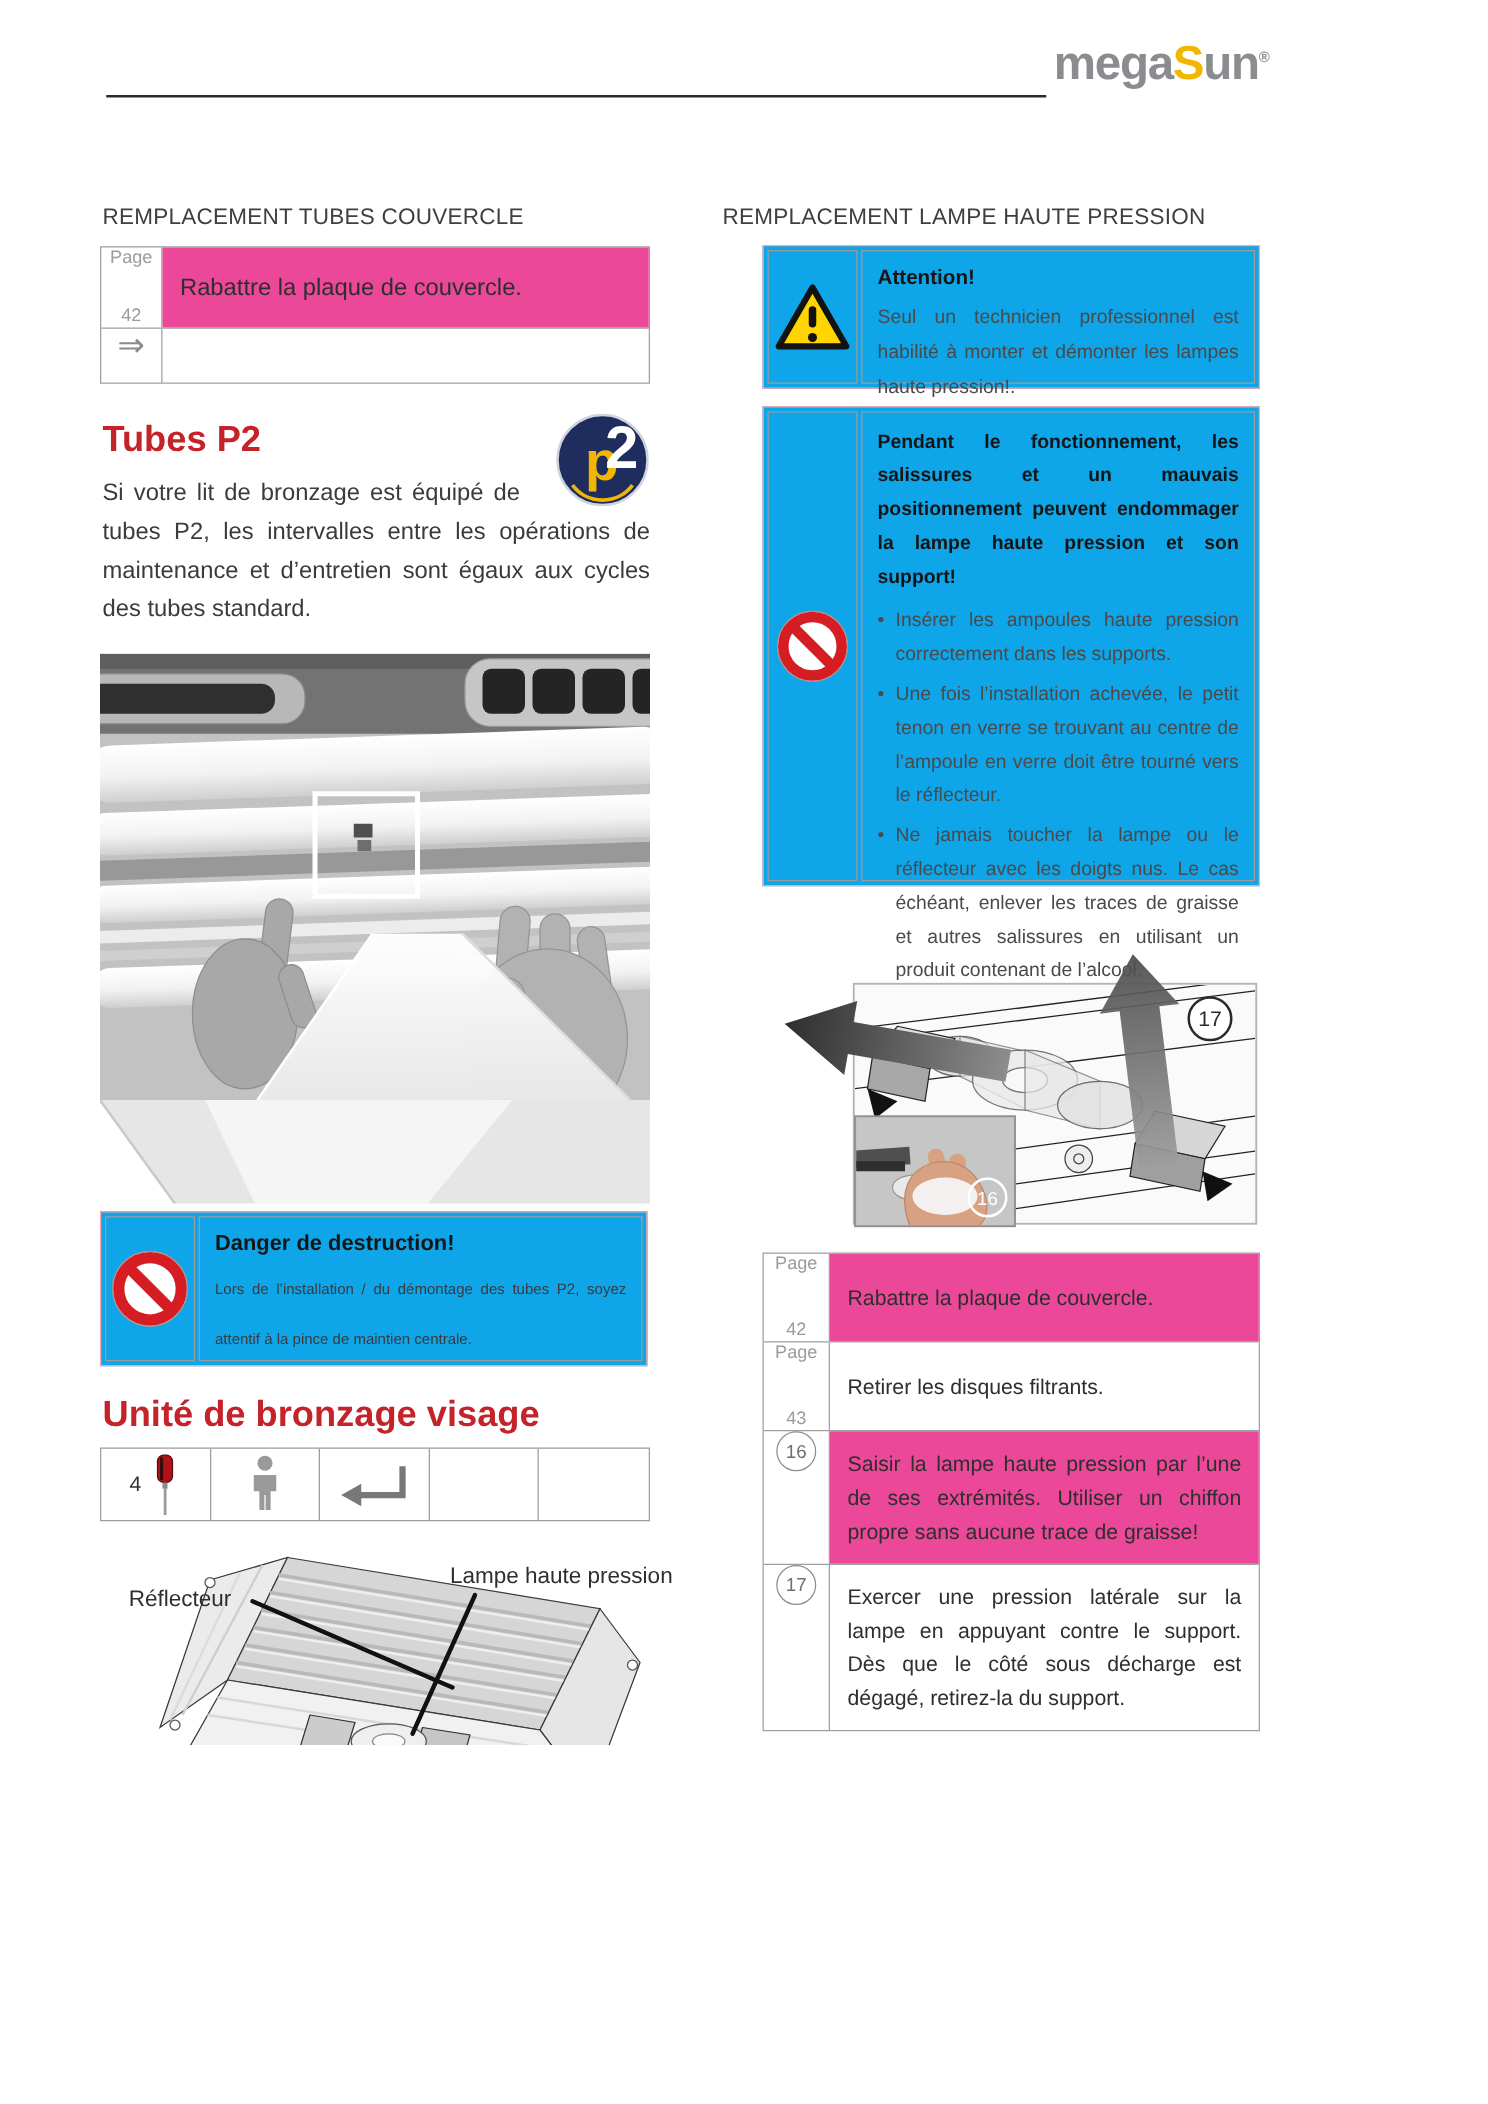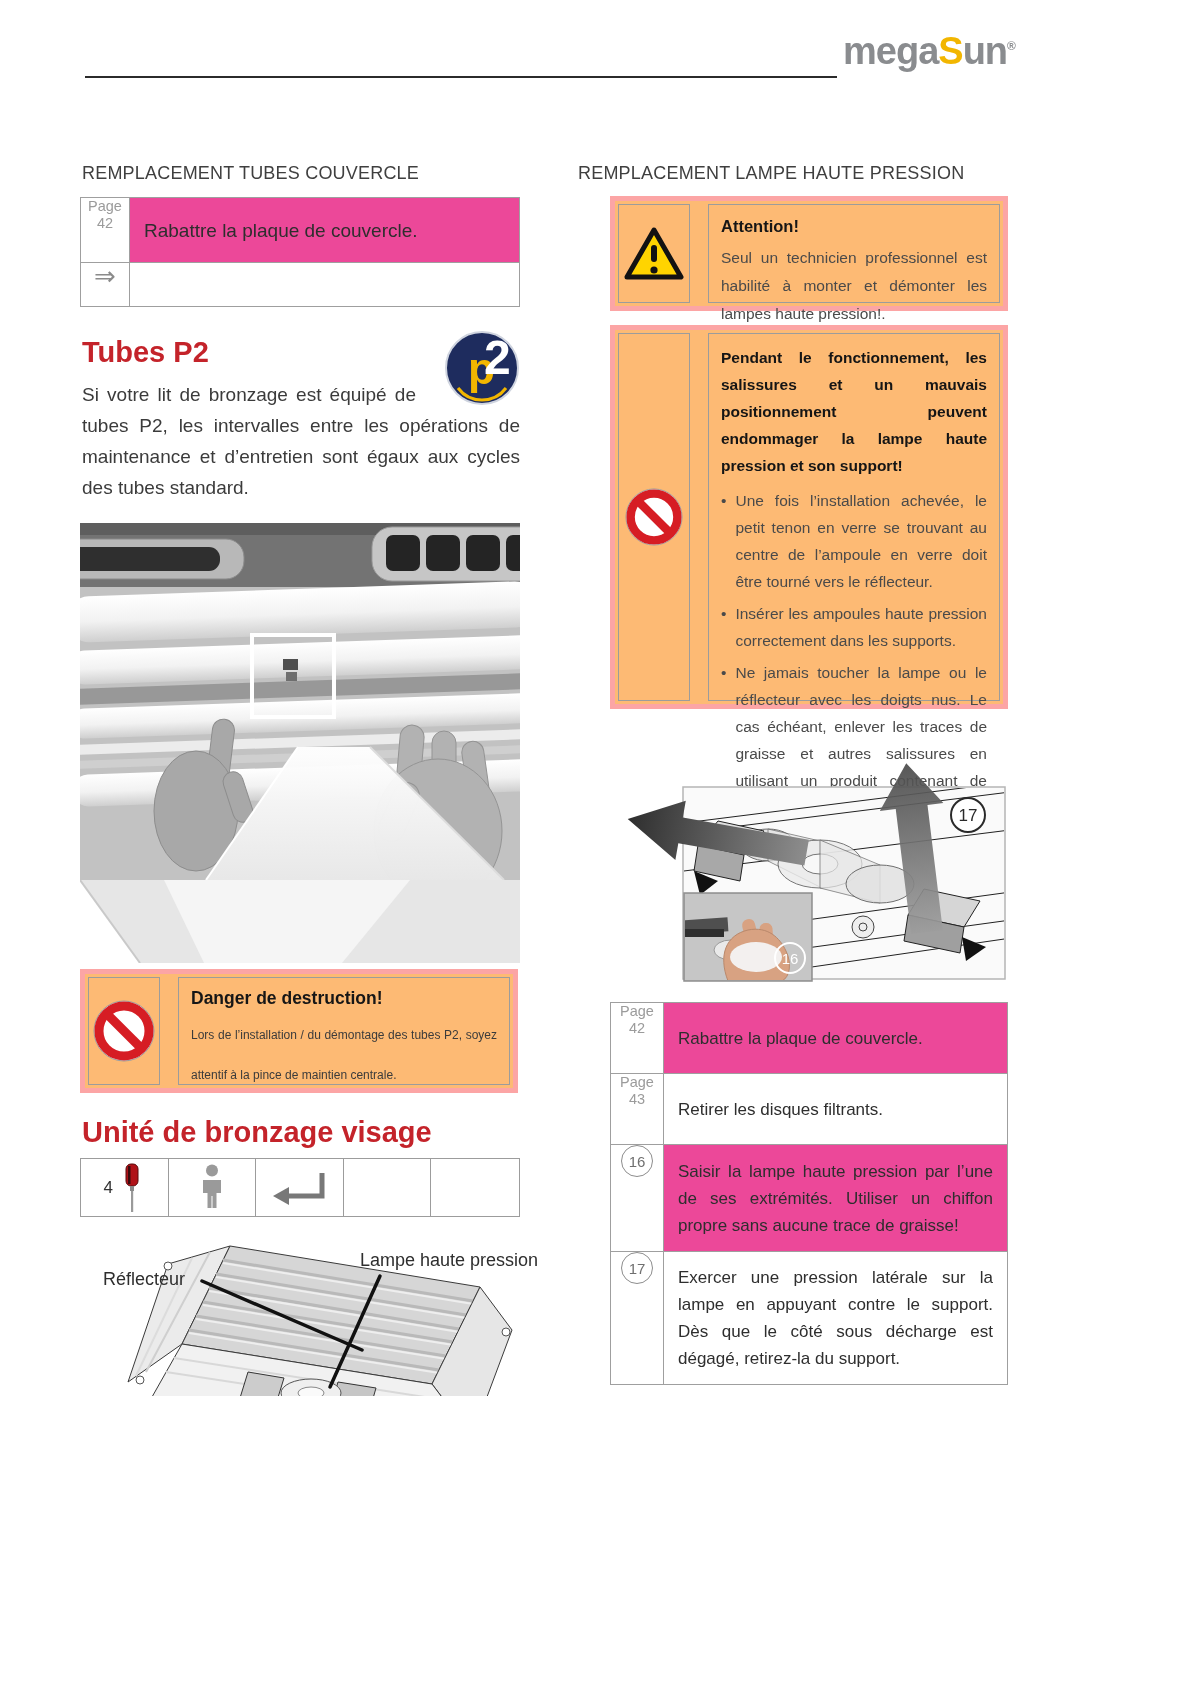--- a/index.html
+++ b/index.html
@@ -15,31 +15,31 @@
 
   
   .sec-heading{font-size:18px;color:#3f3f3f;letter-spacing:0.2px;white-space:nowrap;}
   .red-heading{font-size:29px;font-weight:bold;color:#c4232a;white-space:nowrap;}
 
   
   .steps{border:1px solid #9f9f9f;background:#fff;}
   .srow{display:flex;border-top:1px solid #9f9f9f;align-items:stretch;}
   .srow:first-child{border-top:none;}
   .sref{flex:0 0 48px;border-right:1px solid #9f9f9f;display:flex;flex-direction:column;
-        align-items:center;justify-content:flex-start;color:#9b9b9b;font-size:14.5px;line-height:17px;}
+        align-items:center;justify-content:space-between;color:#9b9b9b;font-size:14.5px;line-height:17px;}
   .scell{flex:1;display:flex;align-items:center;padding:6px 14px;font-size:19px;color:#2e2e2e;line-height:27px;}
   .hl{background:#ec4899;}
   .arrow-glyph{font-size:26px;color:#8b8b8b;line-height:26px;}
   .steps.small .sref{flex:0 0 52px;}
   .steps.small .scell{font-size:17px;line-height:27px;text-align:justify;}
   .circle-num{width:30px;height:30px;border:1.5px solid #8d8d8d;border-radius:50%;color:#6f6f6f;
         font-size:15px;display:flex;align-items:center;justify-content:center;background:#fff;}
 
   
-  .dbox{border:5px solid #fca5a5;padding:3px;display:flex;gap:18px;background:#fdba74;box-sizing:border-box;}
+  .dbox{border:1px solid #fca5a5;padding:3px;display:flex;gap:3px;background:#0ea5e9;box-sizing:border-box;}
   .dbox .icell{border:1px solid #9c9c9c;flex:0 0 70px;display:flex;align-items:center;justify-content:center;}
   .dbox .tcell{border:1px solid #9c9c9c;flex:1;padding:8px 12px;box-sizing:border-box;}
   .box-title{font-weight:bold;color:#161616;}
   .danger-box .box-title{font-size:17.5px;margin:2px 0 6px;}
   .danger-box .box-body{font-size:12px;line-height:40px;text-align:justify;color:#3b3b3b;}
   .attention-box .box-title{font-size:16.5px;margin:4px 0 8px;}
   .attention-box .box-body{font-size:15.5px;line-height:28px;text-align:justify;color:#4a4a4a;}
   .care-box .box-intro{font-weight:bold;font-size:15.5px;line-height:27px;color:#151515;text-align:justify;margin:2px 0 8px;}
   .bullet{display:flex;font-size:15.5px;line-height:27px;color:#4a4a4a;margin-bottom:5px;}
   .bullet::before{content:"\2022";margin-right:9px;color:#4a4a4a;}
@@ -291,24 +291,24 @@
     <div class="icell">
       <svg width="58" height="58" viewBox="0 0 62 62">
         <circle cx="31" cy="31" r="30" fill="#ffffff" stroke="#9a9a9a" stroke-width="1"></circle>
         <circle cx="31" cy="31" r="25" fill="none" stroke="#d61d24" stroke-width="9"></circle>
         <line x1="13" y1="13" x2="49" y2="49" stroke="#d61d24" stroke-width="9"></line>
       </svg>
     </div>
     <div class="tcell">
       <div class="box-intro">Pendant le fonctionnement, les salissures et un mauvais positionnement peuvent endommager la lampe haute pression et son support!</div>
       <div class="bullet">
-          <span>Une fois l’installation achevée, le petit tenon en verre se trouvant au centre de l’ampoule en verre doit être tourné vers le réflecteur.</span>
+          <span>Insérer les ampoules haute pression correctement dans les supports.</span>
         </div>
       <div class="bullet">
-          <span>Insérer les ampoules haute pression correctement dans les supports.</span>
+          <span>Une fois l’installation achevée, le petit tenon en verre se trouvant au centre de l’ampoule en verre doit être tourné vers le réflecteur.</span>
         </div>
       <div class="bullet">
           <span>Ne jamais toucher la lampe ou le réflecteur avec les doigts nus. Le cas échéant, enlever les traces de graisse et autres salissures en utilisant un produit contenant de l’alcool.</span>
         </div>
     </div>
   </div>
 
   <svg class="abs" style="left:568px;top:723px;" width="440" height="266" viewBox="0 0 440 266">
     <defs>
       <linearGradient id="arrGrad" x1="0" y1="0" x2="1" y2="0">

